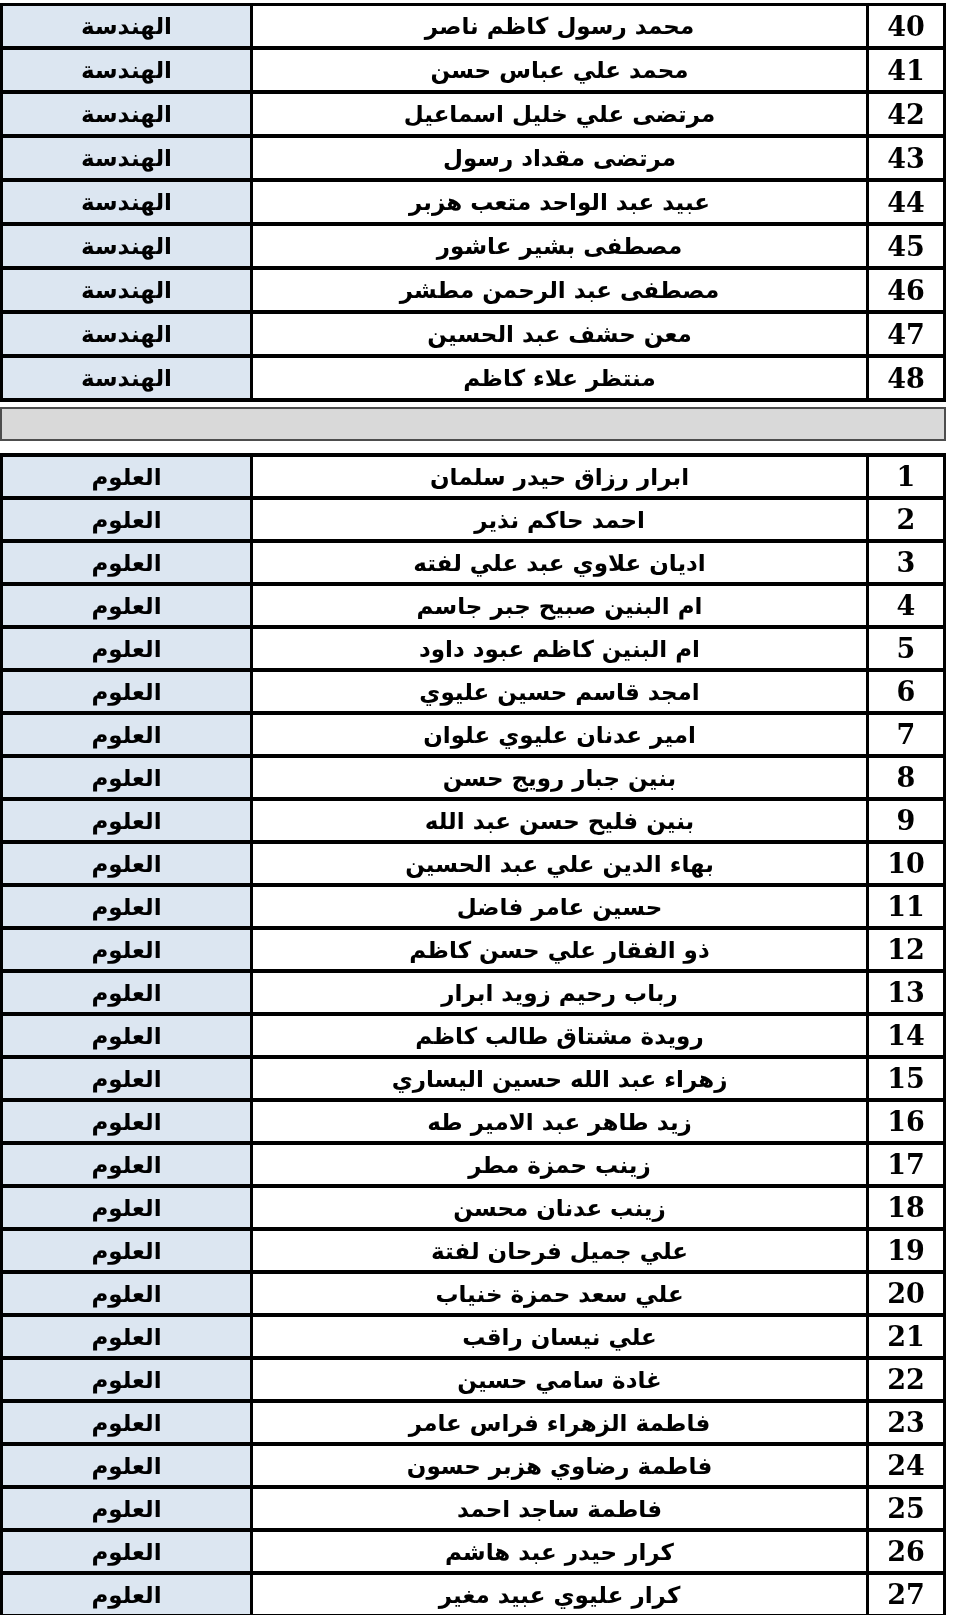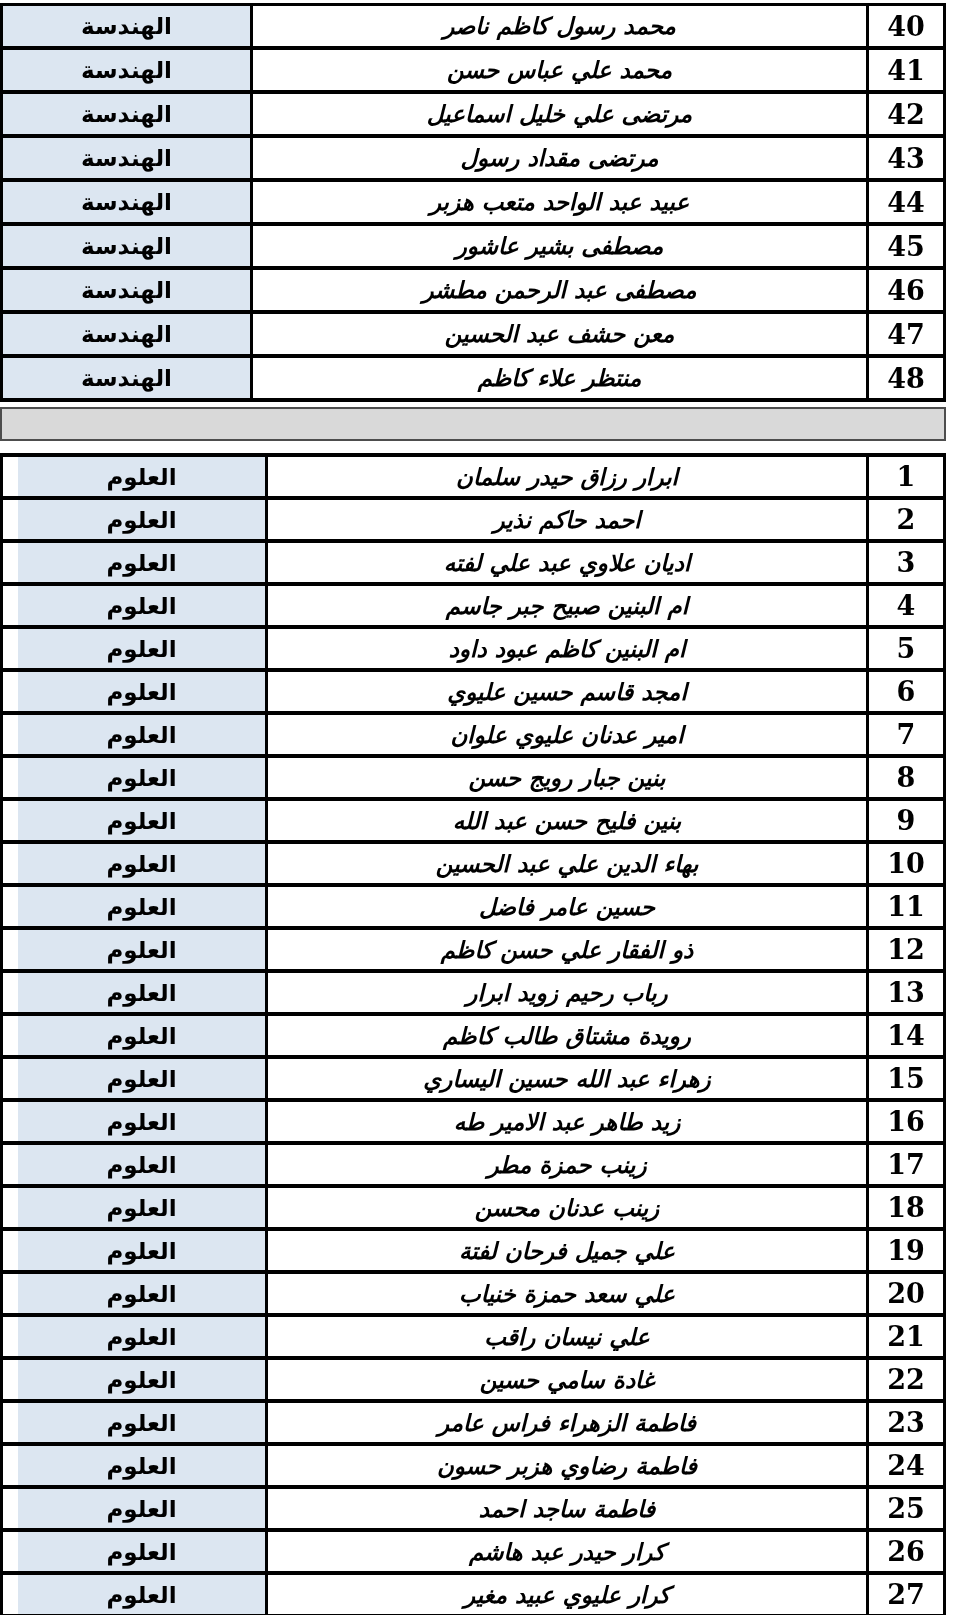--- a/index.html
+++ b/index.html
@@ -24,21 +24,21 @@
     text-align: right;
   }
   .tbl-eng { margin-top: 3px; }
   .tbl-sci { margin-top: 12px; border-top-width: 4px; }
   .row {
     display: flex;
     direction: ltr;
     border-bottom: 4px solid #000;
     height: 40px;
   }
-  .tbl-sci .row { height: 39px; padding-left: 15px; }
+  .tbl-sci .row { height: 39px; }
   .cell {
     display: flex;
     align-items: center;
     justify-content: center;
     box-sizing: border-box;
     color: #000;
     font-weight: bold;
     overflow: hidden;
     white-space: nowrap;
   }
@@ -47,21 +47,20 @@
     background: var(--dept-bg, #dce6f1);
     border-right: 3px solid #000;
     font-size: 23px;
     direction: rtl;
   }
   .cell.name {
     flex: 1;
     border-right: 3px solid #000;
     font-size: 23px;
     direction: rtl;
-    font-style: italic;
   }
   .cell.num {
     width: 74px;
     font-family: "DejaVu Serif", serif;
     font-size: 27px;
   }
   .separator {
     width: 946px;
     height: 34px;
     margin-top: 5px;

